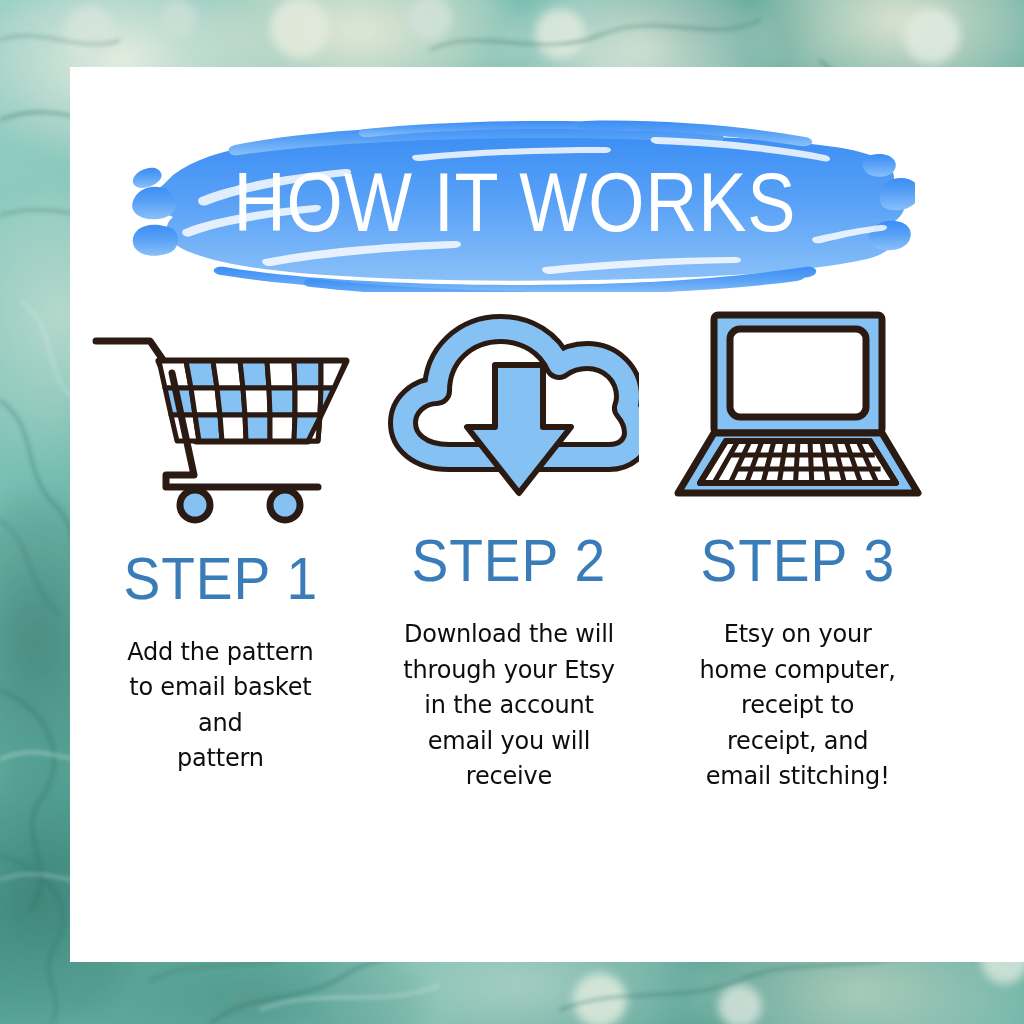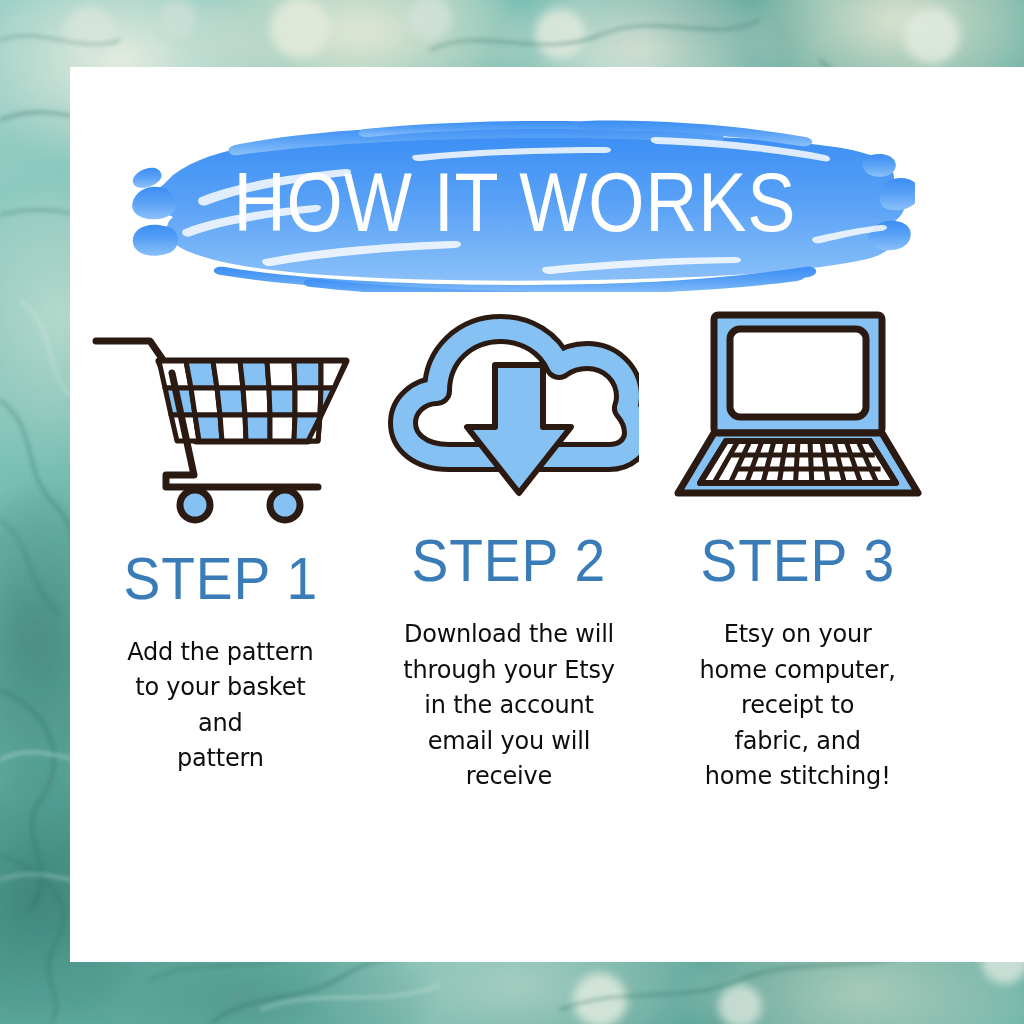--- a/index.html
+++ b/index.html
@@ -318,21 +318,21 @@
             <path d="M82,48 L104,150 L76,150 L76,162 L228,162"></path>
           </g>
 
           <circle cx="105" cy="180" r="15" fill="#85c1f2" stroke="#2b1a12" stroke-width="7"></circle>
           <circle cx="195" cy="180" r="15" fill="#85c1f2" stroke="#2b1a12" stroke-width="7"></circle>
         </svg>
       </div>
       <div class="step-label">STEP 1</div>
       <div class="step-text">
         <span class="ln">Add the pattern</span>
-        <span class="ln">to your basket</span>
+        <span class="ln">to email basket</span>
         <span class="ln">and</span>
         <span class="ln">pattern</span>
       </div>
     </div>
 
     <div class="step-col">
       <div class="step-icon">
         <svg width="260" height="200" viewBox="0 0 260 200" xmlns="http://www.w3.org/2000/svg">
 
           <path d="M70,150
@@ -400,19 +400,19 @@
           </g>
 
           <path d="M58,134 L202,134 L228,176 L32,176 Z" fill="none" stroke="#2b1a12" stroke-width="6" stroke-linejoin="round"></path>
         </svg>
       </div>
       <div class="step-label">STEP 3</div>
       <div class="step-text">
         <span class="ln">Etsy on your</span>
         <span class="ln">home computer,</span>
         <span class="ln">receipt to</span>
-        <span class="ln">fabric, and</span>
-        <span class="ln">home stitching!</span>
+        <span class="ln">receipt, and</span>
+        <span class="ln">email stitching!</span>
       </div>
     </div>
 
   </div>
 </div>
 
 </body></html>

